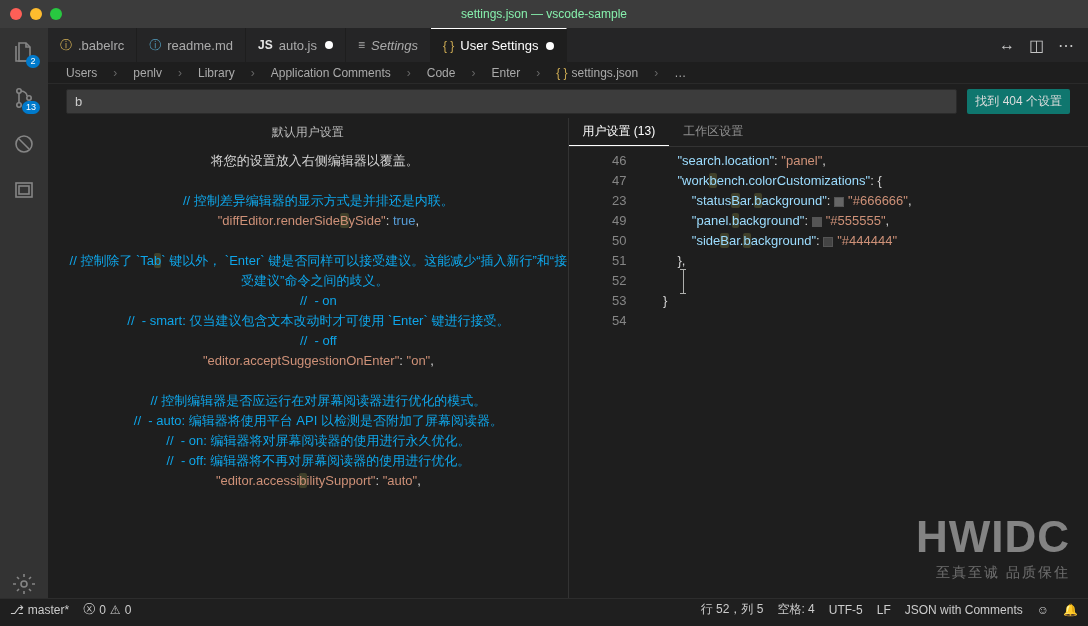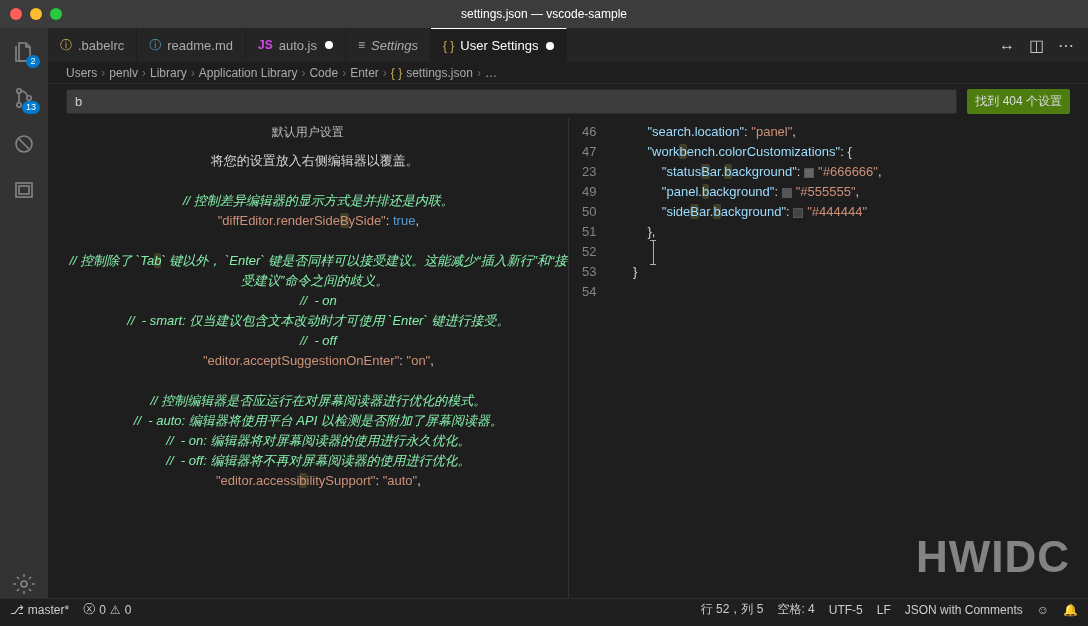--- a/index.html
+++ b/index.html
@@ -1,59 +1,59 @@
 <!DOCTYPE html>
 <html><head>
   <meta charset="utf-8">
   <style>
     * { margin:0; padding:0; box-sizing:border-box; font-family: -apple-system, "Segoe UI", "Helvetica Neue", Arial, "PingFang SC", "Microsoft YaHei", sans-serif; }
     body { width:1088px; height:626px; background:#1e1e1e; color:#ccc; overflow:hidden; position:relative; }
     .titlebar { height:28px; background:#3c3c3c; display:flex; align-items:center; position:relative; }
     .traffic { display:flex; gap:8px; margin-left:10px; }
     .dot { width:12px; height:12px; border-radius:50%; }
     .red { background:#ff5f57; } .yellow { background:#febc2e; } .green { background:#28c840; }
-    .title-text { position:absolute; left:50%; transform:translateX(-50%); font-size:12px; color:#ffffff; }
+    .title-text { position:absolute; left:50%; transform:translateX(-50%); font-size:12px; color:#86efac; }
 
     .main { display:flex; height:570px; }
     .activity { width:48px; background:#333; display:flex; flex-direction:column; align-items:center; padding-top:10px; gap:18px; }
     .act-item { position:relative; width:28px; height:28px; display:flex; align-items:center; justify-content:center; color:#858585; }
     .act-item svg { width:24px; height:24px; }
     .badge { position:absolute; right:-2px; bottom:-2px; background:#007acc; color:#fff; font-size:9px; border-radius:8px; padding:0 4px; line-height:13px; min-width:14px; text-align:center; }
     .act-spacer { flex:1; }
 
     .content { flex:1; display:flex; flex-direction:column; }
     .tabbar { height:34px; background:#252526; display:flex; align-items:stretch; }
     .tab { display:flex; align-items:center; padding:0 12px; font-size:13px; color:#aaa; gap:6px; border-right:1px solid #1e1e1e; position:relative; white-space:nowrap; }
     .tab.active { background:#1e1e1e; color:#fff; border-top:1px solid #fff; }
     .tab .dirty { width:8px; height:8px; border-radius:50%; background:#fff; margin-left:2px; }
     .tab-ico { font-size:12px; }
     .tab-actions { margin-left:auto; display:flex; align-items:center; gap:14px; color:#c5c5c5; padding:0 14px; }
 
-    .breadcrumbs { height:22px; background:#1e1e1e; display:flex; align-items:center; padding:0 18px; font-size:12px; color:#aaa; gap:4px; border-bottom:1px solid #2a2a2a;}
+    .breadcrumbs { height:22px; background:#1e1e1e; display:flex; align-items:center; padding:0 18px; font-size:12px; color:#aaa; gap:16px; border-bottom:1px solid #2a2a2a;}
     .bc-sep { color:#666; }
     .bc-item { color:#aaa; }
     .bc-braces { color:#cdab53; margin-right:4px; }
 
     .search-row { display:flex; align-items:center; height:34px; padding:0 18px; gap:10px; }
     .search-input { flex:1; background:#3c3c3c; border:1px solid #2a2a2a; padding:4px 8px; color:#ccc; font-size:13px; border-radius:2px; outline:none; font-family:inherit;}
-    .search-res { background:#4d7c0f; color:#ddd; font-size:12px; padding:4px 8px; border-radius:2px; }
+    .search-res { background:#0f766e; color:#ddd; font-size:12px; padding:4px 8px; border-radius:2px; }
 
     .editor-area { flex:1; display:flex; min-height:0; }
     .pane { flex:1; display:flex; flex-direction:column; min-width:0; position:relative; }
     .pane-left { border-right:1px solid #333;text-align:center; }
     .pane-header { font-size:12px; color:#bbb; padding:6px 14px; }
     .inner-tabs { display:flex; border-bottom:1px solid #333; font-size:12px; }
     .inner-tab { padding:5px 14px; color:#909090; cursor:pointer; }
     .inner-tab.active { color:#fff; border-bottom:1px solid #fff; }
     .code { flex:1; overflow:hidden; font-family: Menlo, Monaco, Consolas, monospace; font-size:13px; line-height:20px; white-space:pre-wrap; padding:4px 0 4px 14px; color:#d4d4d4; }
-    .gutter-code { display:flex; flex:1; overflow:hidden; }
+    .gutter-code { display:flex; flex:1; overflow:hidden;margin-left:30px; }
     .gutter { width:36px; color:#858585; text-align:right; padding:4px 8px 4px 0; font-family: Menlo, Monaco, Consolas, monospace; font-size:13px; line-height:20px; }
     .gline { height:20px; }
 
-    .tok-comment { color:#86efac;font-style:italic; }
+    .tok-comment { color:#0ea5e9; }
     .tok-key { color:#ce9178; }
     .tok-prop { color:#9cdcfe; }
     .tok-true { color:#569cd6; }
     .tok-str { color:#ce9178; }
     .tok-br { color:#d4d4d4; }
     .hl { background:#40402a; border-radius:2px; }
     .swatch { display:inline-block; width:10px; height:10px; margin-right:4px; vertical-align:middle; border:1px solid #555;}
 
     .statusbar { height:22px; background:#1f1f1f; border-top:1px solid #2d2d2d; display:flex; align-items:center; font-size:12px; color:#ccc; padding:0 10px; gap:14px;}
     .sb-spacer { flex:1; }
@@ -126,21 +126,21 @@
     <div class="tabbar" id="tabbar">
       <div class="tab">
           <span class="tab-ico" style="color:#cdab53">ⓘ</span>
           <span style="">.babelrc</span>
         </div>
         <div class="tab">
           <span class="tab-ico" style="color:#519aba">ⓘ</span>
           <span style="">readme.md</span>
         </div>
         <div class="tab">
-          <span class="tab-ico" style="color:#d946ef;font-weight:700">JS</span>
+          <span class="tab-ico" style="color:#e5e5e5;font-weight:700">JS</span>
           <span style="">auto.js</span>
           <span class="dirty"></span>
         </div>
         <div class="tab">
           <span class="tab-ico">≡</span>
           <span style="font-style:italic">Settings</span>
         </div>
         <div class="tab active">
           <span class="tab-ico" style="color:#cdab53">{ }</span>
           <span style="">User Settings</span>
@@ -153,21 +153,21 @@
       </div>
     </div>
 
     <div class="breadcrumbs" id="breadcrumbs">
         <span class="bc-item">Users</span>
         <span class="bc-sep">›</span>
         <span class="bc-item">penlv</span>
         <span class="bc-sep">›</span>
         <span class="bc-item">Library</span>
         <span class="bc-sep">›</span>
-        <span class="bc-item">Application Library</span>
+        <span class="bc-item">Application Comments</span>
         <span class="bc-sep">›</span>
         <span class="bc-item">Code</span>
         <span class="bc-sep">›</span>
         <span class="bc-item">Enter</span>
         <span class="bc-sep">›</span>
         <span class="bc-item"><span class="bc-braces">{ }</span>settings.json</span>
         <span class="bc-sep">›</span>
         <span class="bc-item">…</span>
       </div>
 
@@ -175,20 +175,24 @@
       <input class="search-input" value="b" style="">
       <div class="search-res">找到 404 个设置</div>
     </div>
 
     <div class="editor-area">
       <div class="pane pane-left">
         <div class="pane-header">默认用户设置</div>
         <div class="code" id="left-code"><div>将您的设置放入右侧编辑器以覆盖。</div><div style="height:20px"></div><div class="tok-comment">  // 控制差异编辑器的显示方式是并排还是内联。</div><div>  <span class="tok-key">"diffEditor.renderSide<span class="hl">B</span>ySide"</span>: <span class="tok-true">true</span>,</div><div style="height:20px"></div><div class="tok-comment">  // 控制除了 `Ta<span class="hl">b</span>` 键以外， `Enter` 键是否同样可以接受建议。这能减少“插入新行”和“接受建议”命令之间的歧义。</div><div class="tok-comment">  //  - on</div><div class="tok-comment">  //  - smart: 仅当建议包含文本改动时才可使用 `Enter` 键进行接受。</div><div class="tok-comment">  //  - off</div><div>  <span class="tok-key">"editor.acceptSuggestionOnEnter"</span>: <span class="tok-str">"on"</span>,</div><div style="height:20px"></div><div class="tok-comment">  // 控制编辑器是否应运行在对屏幕阅读器进行优化的模式。</div><div class="tok-comment">  //  - auto: 编辑器将使用平台 API 以检测是否附加了屏幕阅读器。</div><div class="tok-comment">  //  - on: 编辑器将对屏幕阅读器的使用进行永久优化。</div><div class="tok-comment">  //  - off: 编辑器将不再对屏幕阅读器的使用进行优化。</div><div>  <span class="tok-key">"editor.accessi<span class="hl">b</span>ilitySupport"</span>: <span class="tok-str">"auto"</span>,</div></div>
       </div>
       <div class="pane">
+        <div class="inner-tabs" id="inner-tabs">
+            <div class="inner-tab active">用户设置 (13)</div>
+            <div class="inner-tab">工作区设置</div>
+          </div>
         <div class="gutter-code">
           <div class="gutter" id="gutter">
               <div class="gline">46</div>
               <div class="gline">47</div>
               <div class="gline">23</div>
               <div class="gline">49</div>
               <div class="gline">50</div>
               <div class="gline">51</div>
               <div class="gline">52</div>
               <div class="gline">53</div>
@@ -217,13 +221,14 @@
   <span class="sb-item">空格: 4</span>
   <span class="sb-item">UTF-5</span>
   <span class="sb-item">LF</span>
   <span class="sb-item">JSON with Comments</span>
   <span class="sb-item">☺</span>
   <span class="sb-item">🔔</span>
 </div>
 
 <div class="watermark">
   <div class="big">HWIDC</div>
+  <div class="sm">至真至诚 品质保住</div>
 </div>
 
 </body></html>

